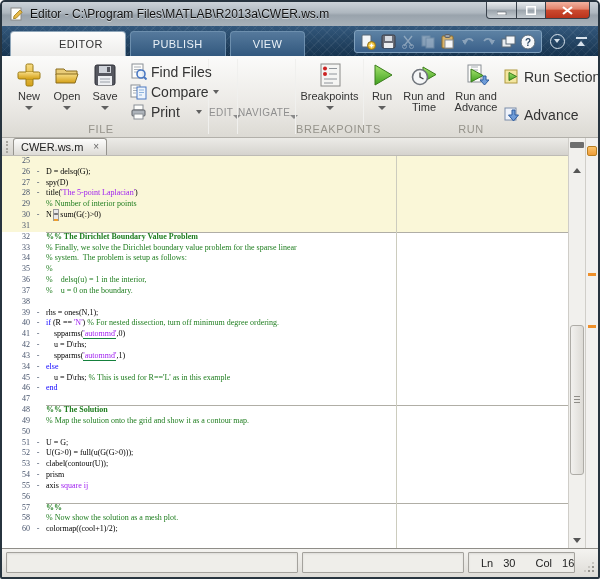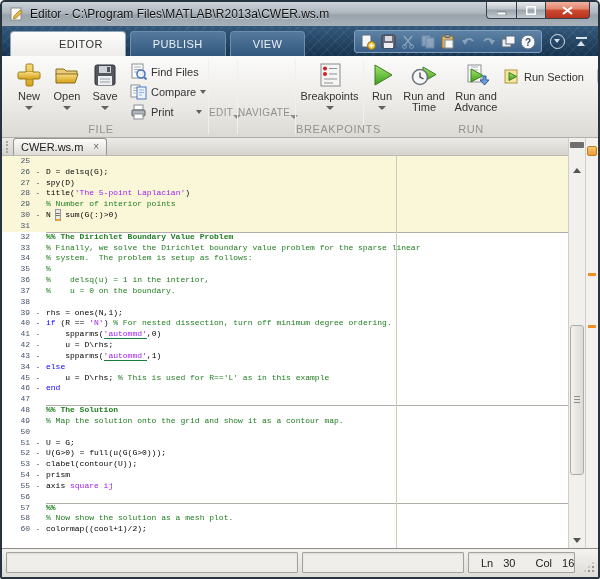--- a/index.html
+++ b/index.html
@@ -40,39 +40,39 @@
   .sec{position:relative;display:flex;align-items:flex-start;padding-top:4px;}
   .secfoot{position:absolute;left:0;right:16px;bottom:2px;text-align:center;font-size:11px;letter-spacing:.6px;color:#95938b;}
   .sep{width:1px;background:#c4c2bc;border-right:1px solid rgba(255,255,255,.75);margin:3px 0;}
   .bigbtn{width:38px;display:flex;flex-direction:column;align-items:center;padding-top:2px;}
   .bicon{width:26px;height:26px;display:flex;align-items:center;justify-content:center;}
   .blabel{font-size:11px;color:#333;margin-top:3px;white-space:nowrap;text-align:center;line-height:11px;}
   .darr{width:0;height:0;border-left:4px solid transparent;border-right:4px solid transparent;border-top:4px solid #606060;margin-top:4px;}
   .stack{display:flex;flex-direction:column;justify-content:flex-start;gap:3px;padding:3px 4px 0 6px;width:84px;}
   .smallbtn{display:flex;align-items:center;gap:4px;height:17px;}
   .sicon{width:17px;height:17px;flex:0 0 auto;}
-  .slabel{font-size:11px;color:#333;white-space:nowrap;}
+  .slabel{font-size:14px;color:#333;white-space:nowrap;}
   .darr-r{width:0;height:0;border-left:3.5px solid transparent;border-right:3.5px solid transparent;border-top:4px solid #606060;margin-left:auto;margin-right:2px;}
   .gallery{display:flex;flex-direction:row;align-items:center;justify-content:flex-start;padding-top:32px;}
   .glabel{font-size:10px;color:#8f8f8f;letter-spacing:.4px;}
   .gallery .darr{margin-top:8px;border-top-color:#8a8a8a;}
   .bigbtn.wide{width:48px;}
   .bigbtn.wider{width:56px;}
-  .runcol{display:flex;flex-direction:row;gap:13px;padding-top:8px;width:86px;}
+  .runcol{display:flex;flex-direction:column;gap:20px;padding-top:8px;width:86px;}
   .runrow{display:flex;align-items:center;gap:4px;height:18px;}
 
   
   .content-row{display:flex;height:410px;background:#fff;}
   .main-col{width:566px;display:flex;flex-direction:column;}
   .doctabbar{height:20px;background:linear-gradient(#ecebe7,#d5d3ce);border-bottom:1px solid #bdbbb5;display:flex;align-items:flex-end;padding-left:4px;position:relative;}
   .taggrip{width:4px;height:12px;margin:0 3px 2px 0;border-left:2px dotted #a8a6a0;}
   .doctab{height:17px;display:flex;align-items:center;gap:10px;padding:0 7px;border:1px solid #96948e;border-bottom:none;border-radius:3px 3px 0 0;background:linear-gradient(#fdfdfc,#dddbd6);font-size:11px;color:#222;}
   .doctab .x{font-size:10px;color:#666;line-height:10px;}
 
-  .editor{position:relative;height:464px;background:#fff;overflow:hidden;font-family:Liberation Mono, monospace;}
+  .editor{position:relative;height:464px;background:#fff;overflow:hidden;font-family:Liberation Serif, serif;}
   .lines{position:absolute;inset:0;}
   .line{position:relative;height:10.833px;line-height:10.833px;display:flex;font-size:8px;white-space:pre;}
   .line.hl{background:#faf7d8;}
   .line.divtop::before{content:"";position:absolute;left:44px;right:0;top:0;border-top:1px solid #b0aea6;}
   .num{width:28px;text-align:right;color:#46536b;flex:0 0 auto;}
   .dash{width:16px;text-align:center;color:#46536b;flex:0 0 auto;}
   .code{flex:1;}
   .t-n{color:#000;}
   .t-k{color:#0e00ff;}
   .t-s{color:#a020f0;}

